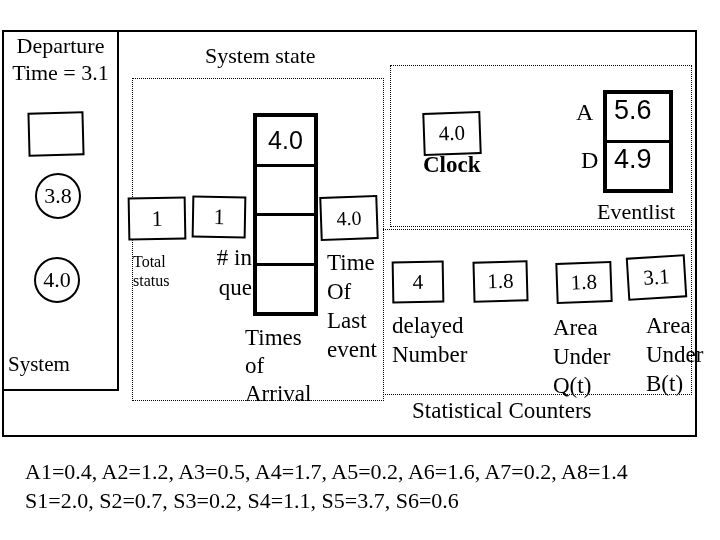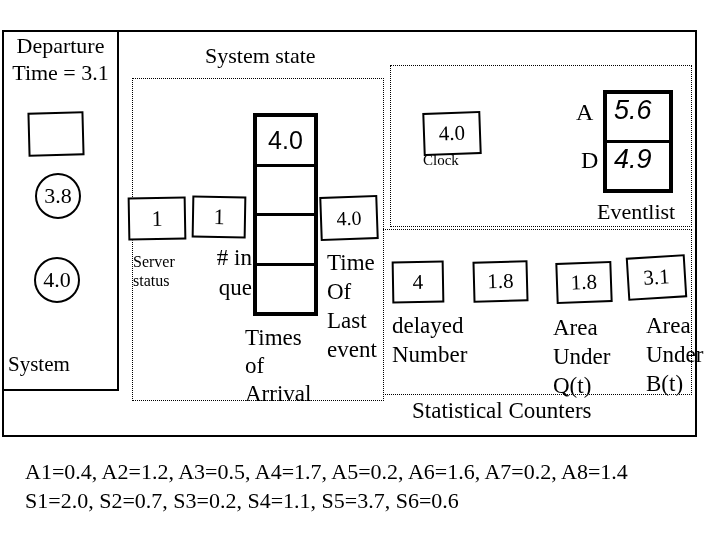--- a/index.html
+++ b/index.html
@@ -21,21 +21,21 @@
   .title-two-line{text-align:center;font-size:22px;line-height:27px;}
   .block-line{display:block;}
   .queue-stack{left:253px;top:113px;width:65px;height:203px;border:4px solid #000;
                box-sizing:border-box;background:#fff;display:flex;flex-direction:column;}
   .queue-cell{flex:1;display:flex;align-items:center;justify-content:center;
               font-size:25px;}
   .queue-cell.divided{border-bottom:3px solid #000;}
   .eventlist-box{left:603px;top:90px;width:70px;height:103px;border:4px solid #000;
                  box-sizing:border-box;background:#fff;display:flex;flex-direction:column;}
   .event-cell{flex:1;display:flex;align-items:flex-start;padding-left:7px;padding-top:1px;
-              font-size:27px;font-style:italic;}
+              font-size:27px;}
   .event-cell.divided{border-bottom:3px solid #000;}
   .lbl{line-height:29px;font-size:23px;}
   .lbl-sm{line-height:19px;font-size:16px;}
   .rot-m1{transform:rotate(-1deg);}
   .rot-m15{transform:rotate(-1.5deg);}
   .rot-m2{transform:rotate(-2deg);}
   .rot-m35{transform:rotate(-3.5deg);}
   .rot-p1{transform:rotate(1deg);}
   .footer-line{font-size:22px;line-height:29px;white-space:nowrap;}
 </style>
@@ -63,21 +63,21 @@
   <div class="abs serif" style="left:186px;top:43px;font-size:22px;margin-left:19px;">System state</div>
   <div class="abs dotted mid-dotted"></div>
 
   <div class="abs hand-box rot-m1" style="left:128px;top:197px;width:58px;height:43px;font-size:22px;">
     <span>1</span>
   </div>
   <div class="abs hand-box rot-p1" style="left:192px;top:196px;width:54px;height:42px;font-size:22px;">
     <span>1</span>
   </div>
   <div class="abs lbl-sm" style="left:133px;top:252px;">
-    <span class="block-line">Server</span>
+    <span class="block-line">Total</span>
     <span class="block-line">status</span>
   </div>
   <div class="abs lbl" style="left:200px;top:243px;width:52px;text-align:right;line-height:30px;">
     <span class="block-line"># in</span>
     <span class="block-line">que</span>
   </div>
 
   <div class="abs queue-stack sans">
     <div class="queue-cell divided">4.0</div>
     <div class="queue-cell divided"></div>
@@ -97,21 +97,21 @@
     <span class="block-line">Time</span>
     <span class="block-line">Of</span>
     <span class="block-line">Last</span>
     <span class="block-line">event</span>
   </div>
 
   <div class="abs dotted right-dotted"></div>
   <div class="abs hand-box rot-m2" style="left:423px;top:112px;width:58px;height:43px;font-size:21px;">
     <span>4.0</span>
   </div>
-  <div class="abs serif" style="left:423px;top:152px;font-size:15px;">Clock</div>
+  <div class="abs serif" style="left:423px;top:152px;font-size:23px;font-weight:bold;">Clock</div>
 
   <div class="abs serif" style="left:576px;top:99px;font-size:24px;">A</div>
   <div class="abs serif" style="left:581px;top:147px;font-size:24px;">D</div>
   <div class="abs eventlist-box sans">
     <div class="event-cell divided">5.6</div>
     <div class="event-cell">4.9</div>
   </div>
   <div class="abs serif" style="left:597px;top:199px;font-size:22px;">Eventlist</div>
 
   <div class="abs dotted stat-dotted"></div>

